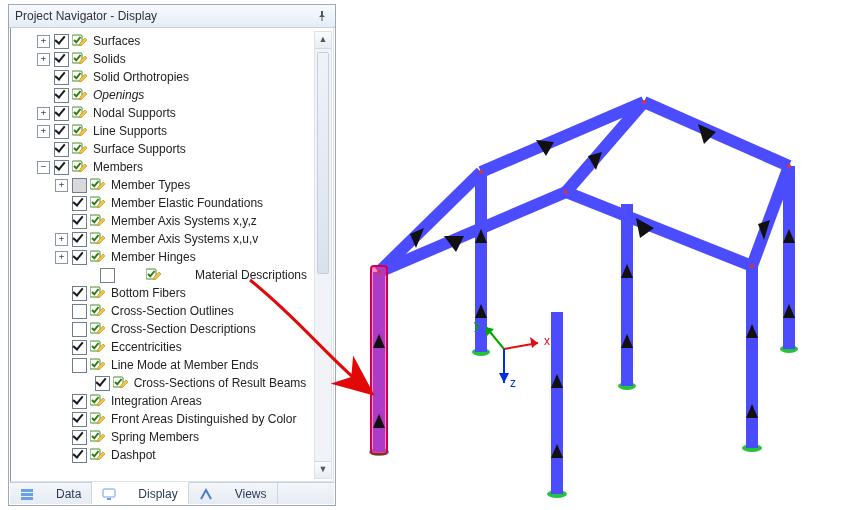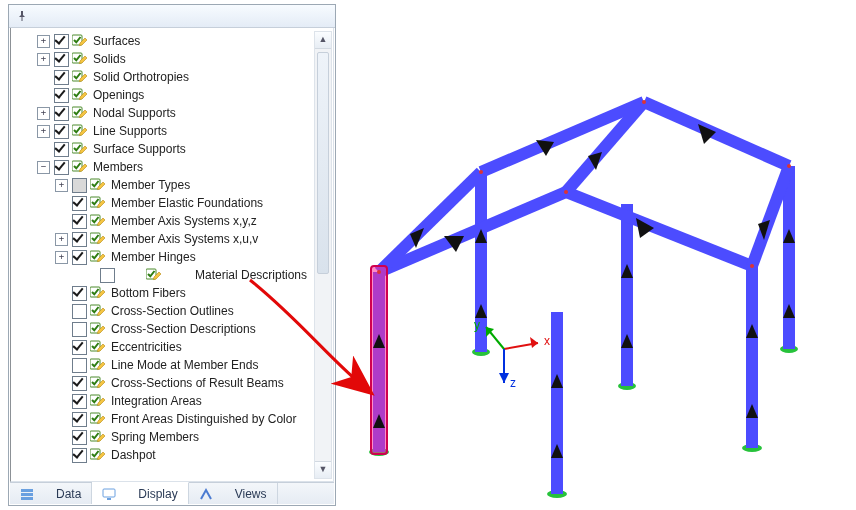--- a/index.html
+++ b/index.html
@@ -35,20 +35,21 @@
   
   .redarrow{position:absolute;pointer-events:none}
 </style>
 </head>
 <body>
 
 <div class="stage">
 
   <div class="panel">
     <div class="panel-title">
+      <span>Project Navigator - Display</span>
       <span class="pin">
         <svg width="12" height="12" viewBox="0 0 12 12">
             <path d="M5 1h2v4l2 2H3l2-2z M5.5 7h1v4h-1z" fill="#556"></path>
           </svg>
       </span>
     </div>
 
     <div class="tree-scroll">
       <div class="tree" id="tree">
           <div class="node" style="padding-left: 24px;">
@@ -80,21 +81,21 @@
             <span class="chk checked"></span>
             <span class="micon">
               <svg width="15" height="14" viewBox="0 0 15 14">
                 <rect x="0" y="1" width="10" height="10" rx="1" fill="#fff" stroke="#4a8a2a"></rect>
                 <path d="M2 6 l2.3 2.3 L8.5 3" stroke="#2e7d12" stroke-width="2" fill="none"></path>
                 <path d="M8 9 l5 -5 l2 2 l-5 5 l-2.6 0.6 z" fill="#f5c542" stroke="#b78a12" stroke-width="0.6"></path>
               </svg>
             </span>
             <span class="lbl">Solid Orthotropies</span>
           </div>
-          <div class="node" style="padding-left: 24px;">
+          <div class="node" style="padding-left: 24px; font-style: italic;">
             <span class="toggle blank"></span>
             <span class="chk checked"></span>
             <span class="micon">
               <svg width="15" height="14" viewBox="0 0 15 14">
                 <rect x="0" y="1" width="10" height="10" rx="1" fill="#fff" stroke="#4a8a2a"></rect>
                 <path d="M2 6 l2.3 2.3 L8.5 3" stroke="#2e7d12" stroke-width="2" fill="none"></path>
                 <path d="M8 9 l5 -5 l2 2 l-5 5 l-2.6 0.6 z" fill="#f5c542" stroke="#b78a12" stroke-width="0.6"></path>
               </svg>
             </span>
             <span class="lbl">Openings</span>
@@ -272,21 +273,21 @@
             <span class="chk"></span>
             <span class="micon">
               <svg width="15" height="14" viewBox="0 0 15 14">
                 <rect x="0" y="1" width="10" height="10" rx="1" fill="#fff" stroke="#4a8a2a"></rect>
                 <path d="M2 6 l2.3 2.3 L8.5 3" stroke="#2e7d12" stroke-width="2" fill="none"></path>
                 <path d="M8 9 l5 -5 l2 2 l-5 5 l-2.6 0.6 z" fill="#f5c542" stroke="#b78a12" stroke-width="0.6"></path>
               </svg>
             </span>
             <span class="lbl">Line Mode at Member Ends</span>
           </div>
-          <div class="node" style="padding-left: 42px;">
+          <div class="node" style="padding-left: 42px; justify-content: center;">
             <span class="toggle blank"></span>
             <span class="chk checked"></span>
             <span class="micon">
               <svg width="15" height="14" viewBox="0 0 15 14">
                 <rect x="0" y="1" width="10" height="10" rx="1" fill="#fff" stroke="#4a8a2a"></rect>
                 <path d="M2 6 l2.3 2.3 L8.5 3" stroke="#2e7d12" stroke-width="2" fill="none"></path>
                 <path d="M8 9 l5 -5 l2 2 l-5 5 l-2.6 0.6 z" fill="#f5c542" stroke="#b78a12" stroke-width="0.6"></path>
               </svg>
             </span>
             <span class="lbl">Cross-Sections of Result Beams</span>

